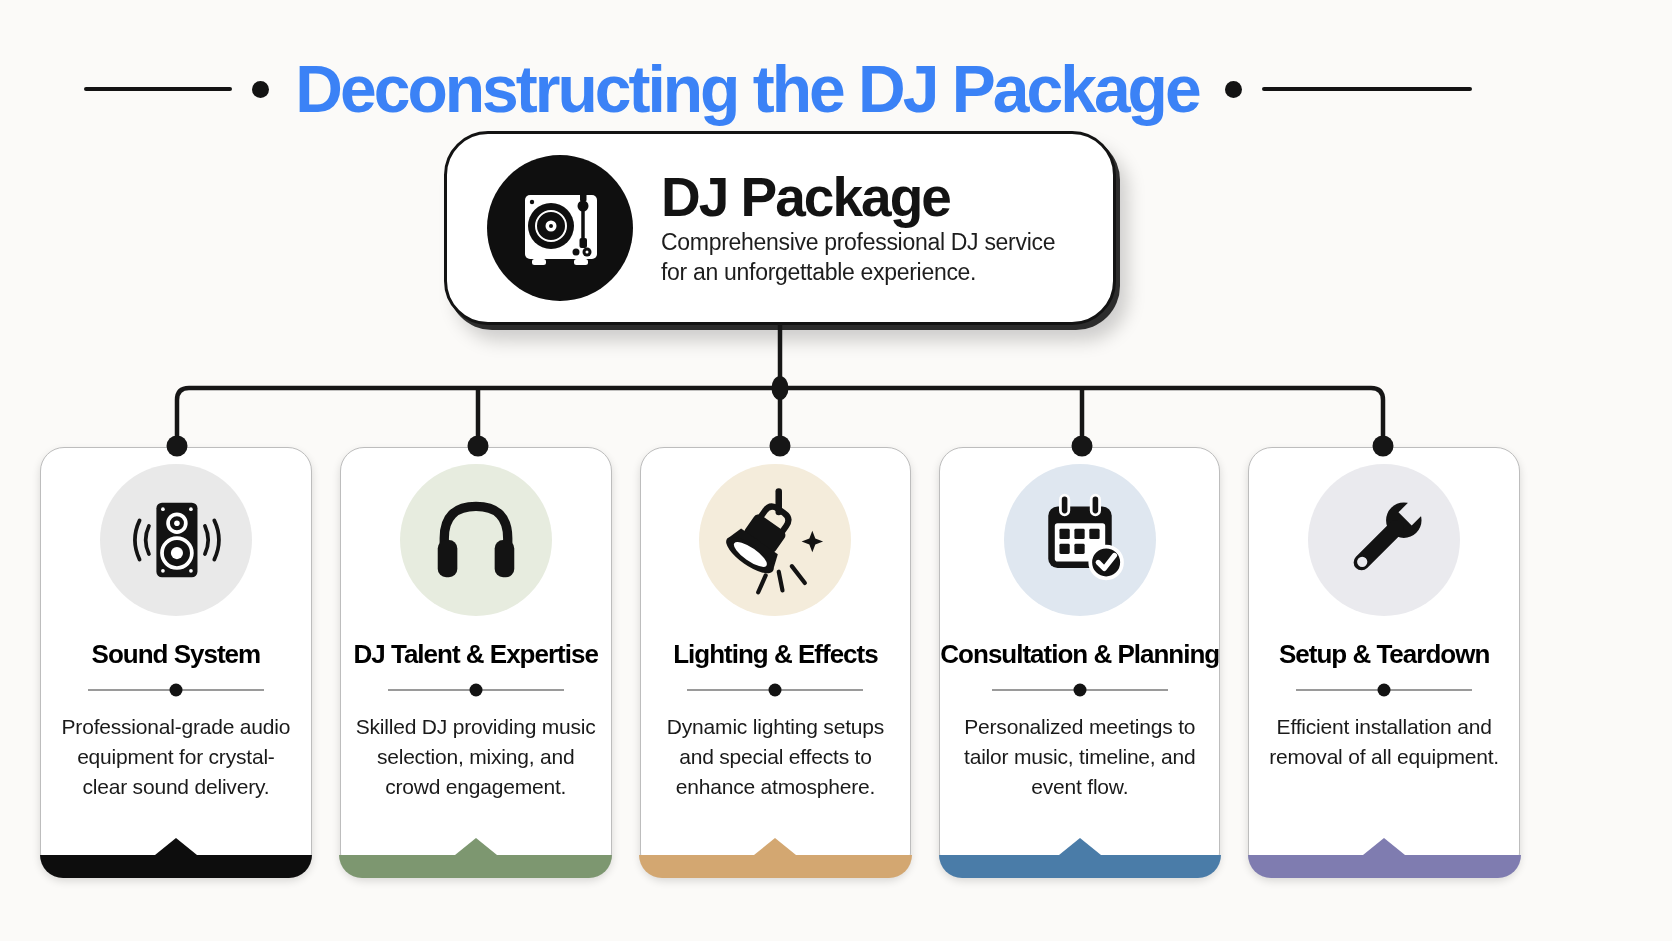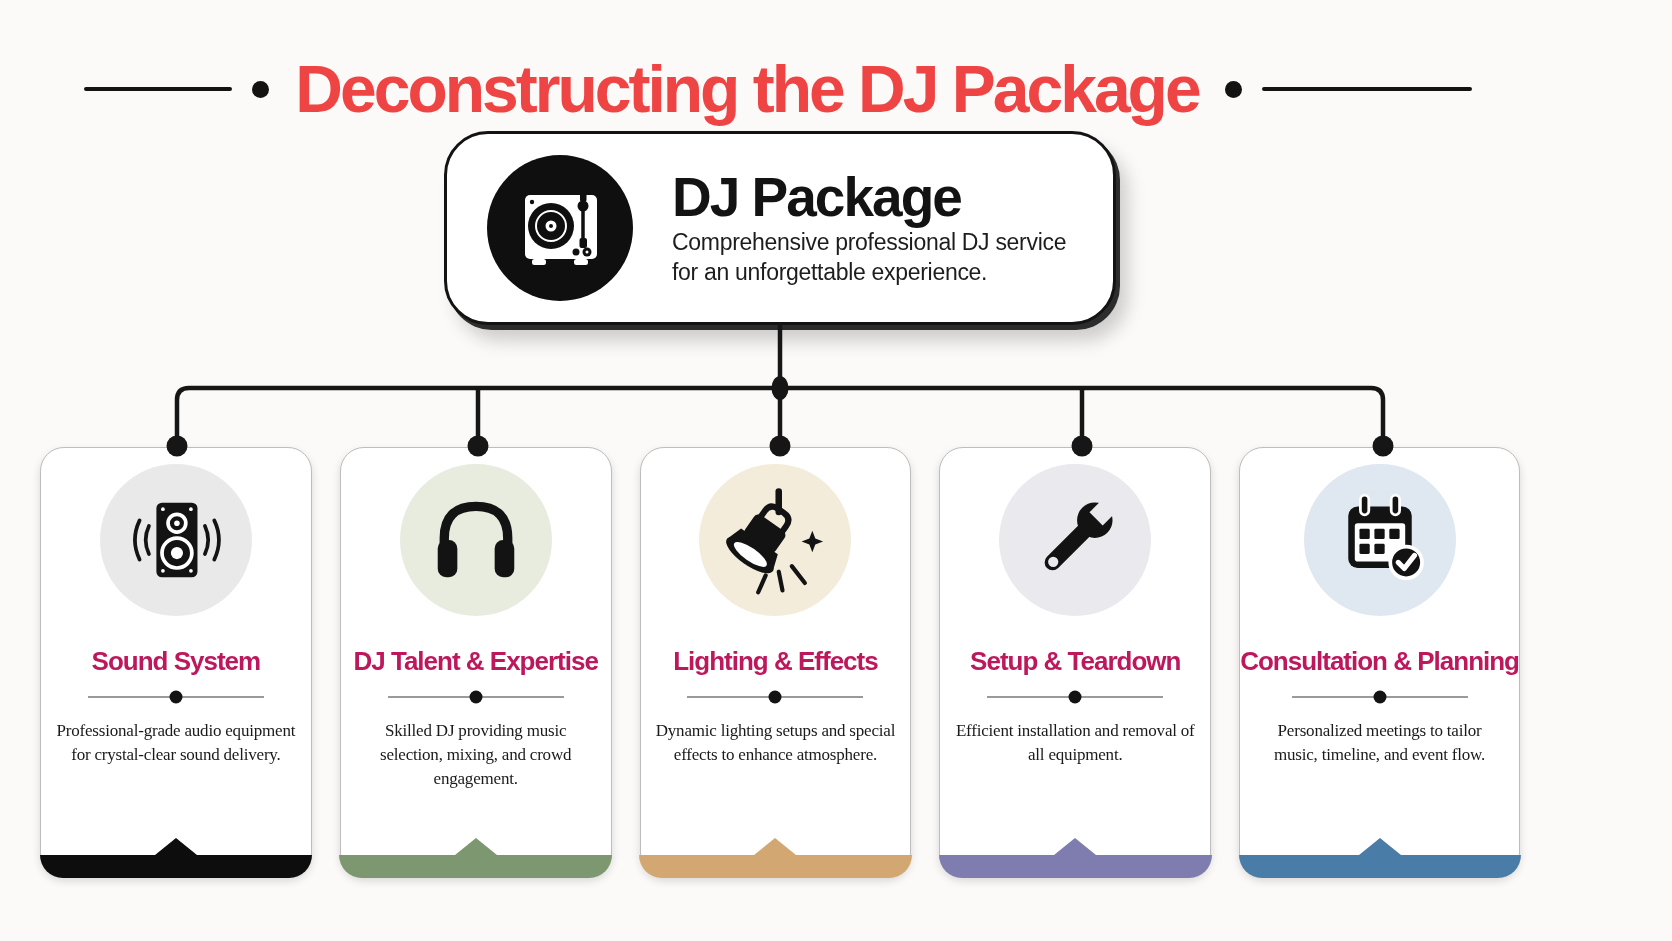--- a/index.html
+++ b/index.html
@@ -15,30 +15,30 @@
   
   .header-row{
     position:absolute; top:34px; left:0; width:1556px; height:110px;
     display:flex; align-items:center; justify-content:center; gap:20px;
   }
   .h-line{ width:148px; height:4px; background:#131313; border-radius:2px; }
   .h-line-right{ width:210px; }
   .h-dot{ width:17px; height:17px; border-radius:50%; background:#131313; flex:none; }
   .page-title{
     font-size:66px; font-weight:700; letter-spacing:-3px; white-space:nowrap;
-    color:#ef4444; padding:0 6px;text-align:center;
+    color:#3b82f6; padding:0 6px;text-align:center;
   }
 
   
   .hero{
     position:absolute; left:444px; top:131px; width:672px; height:194px;
     background:#ffffff;
     border:3.5px solid #131313; border-radius:44px;
     box-shadow:4px 5px 0 rgba(15,15,15,.85), 12px 16px 18px rgba(0,0,0,.18);
-    display:flex; align-items:center; padding:0 30px 0 38px; gap:37px;
+    display:flex; align-items:center; padding:0 30px 0 38px; gap:26px;
   }
   .hero-icon{ flex:none; width:150px; height:150px; }
   .hero-title{ font-size:55px; font-weight:700; letter-spacing:-2px; line-height:1.05; color:#131313; }
   .hero-desc{ font-size:23px; line-height:1.32; color:#1d1d1d; max-width:400px; letter-spacing:-0.3px; }
 
   
   .connector{ position:absolute; left:0; top:324px; width:1556px; height:140px; z-index:3; }
   .connector path{ stroke:#161616; stroke-width:4.5; fill:none; }
   .connector .dot{ fill:#161616; }
 
@@ -52,31 +52,31 @@
     border:1.5px solid #bdbdbd; border-radius:24px;
     box-shadow:0 4px 9px rgba(0,0,0,.14);
     text-align:center; padding-top:16px;
   }
   .icon-circle{
     width:152px; height:152px; border-radius:50%;
     margin:0 auto; background:var(--icon-bg,#eee);
     display:flex; align-items:center; justify-content:center;
   }
   .card-title{
-    margin-top:30px; font-size:26px; font-weight:700; letter-spacing:-1px;
-    white-space:nowrap; color:#be185d;
+    margin-top:23px; font-size:26px; font-weight:700; letter-spacing:-1px;
+    white-space:nowrap; color:#000000;
   }
   .divider{ position:relative; width:176px; height:2px; background:#9a9a9a; margin:19px auto 0; }
   .divider::after{
     content:''; position:absolute; left:50%; top:50%; transform:translate(-50%,-50%);
     width:13px; height:13px; border-radius:50%; background:#131313;
   }
   .card-desc{
-    margin:21px auto 3px; font-size:17px; line-height:1.42; letter-spacing:-0.2px;
-    color:#1a1a1a; max-width:242px;font-family:Liberation Serif, serif;
+    margin:21px auto 3px; font-size:21px; line-height:1.42; letter-spacing:-0.2px;
+    color:#1a1a1a; max-width:242px;
   }
   .bar{
     position:absolute; left:-1.5px; right:-1.5px; bottom:-1.5px; height:23px;
     background:var(--accent,#000); border-radius:0 0 23px 23px;
   }
   .notch{
     position:absolute; bottom:21px; left:50%; margin-left:-21px; width:0; height:0;
     border-left:21px solid transparent; border-right:21px solid transparent;
     border-bottom:17px solid var(--accent,#000);
   }
@@ -193,38 +193,20 @@
         <path d="M100 50 l3.2 8.3 8.3 3.2 -8.3 3.2 -3.2 8.3 -3.2 -8.3 -8.3 -3.2 8.3 -3.2 Z" fill="#131313"></path>
       </svg>
     </div>
     <h2 class="card-title">Lighting &amp; Effects</h2>
     <div class="divider"></div>
     <p class="card-desc">Dynamic lighting setups and special effects to enhance atmosphere.</p>
     <div class="notch"></div>
     <div class="bar"></div>
   </section>
 
-  <section class="card" style="--accent: #7f7cb0; --icon-bg: #eaeaee;">
-    <div class="icon-circle">
-      <svg class="icon-svg" width="112" height="112" viewBox="0 0 120 120">
-        <g transform="rotate(45 60 60)">
-          <circle cx="60" cy="30" r="19" fill="#131313"></circle>
-          <rect x="50" y="2" width="20" height="26" fill="var(--icon-bg,#eaeaee)"></rect>
-          <path d="M60 42 V94" stroke="#131313" stroke-width="17" stroke-linecap="round"></path>
-          <circle cx="60" cy="93" r="5.5" fill="var(--icon-bg,#eaeaee)"></circle>
-        </g>
-      </svg>
-    </div>
-    <h2 class="card-title">Setup &amp; Teardown</h2>
-    <div class="divider"></div>
-    <p class="card-desc">Efficient installation and removal of all equipment.</p>
-    <div class="notch"></div>
-    <div class="bar"></div>
-  </section>
-
   <section class="card" style="--accent: #4a7ca8; --icon-bg: #dfe7f0;">
     <div class="icon-circle">
       <svg class="icon-svg" width="112" height="112" viewBox="0 0 120 120">
         <rect x="26" y="24" width="68" height="66" rx="10" fill="#131313"></rect>
         <rect x="33" y="42" width="54" height="41" rx="3" fill="#ffffff"></rect>
         <rect x="39" y="12" width="9" height="21" rx="4.5" fill="#131313" stroke="#fdfdfd" stroke-width="3"></rect>
         <rect x="72" y="12" width="9" height="21" rx="4.5" fill="#131313" stroke="#fdfdfd" stroke-width="3"></rect>
         <rect x="38" y="48" width="11" height="11" rx="1.5" fill="#131313"></rect>
         <rect x="54" y="48" width="11" height="11" rx="1.5" fill="#131313"></rect>
         <rect x="70" y="48" width="11" height="11" rx="1.5" fill="#131313"></rect>
@@ -234,13 +216,31 @@
         <path d="M79.5 84 L86 90.5 L97 76.5" fill="none" stroke="#ffffff" stroke-width="5.5" stroke-linecap="round" stroke-linejoin="round"></path>
       </svg>
     </div>
     <h2 class="card-title">Consultation &amp; Planning</h2>
     <div class="divider"></div>
     <p class="card-desc">Personalized meetings to tailor music, timeline, and event flow.</p>
     <div class="notch"></div>
     <div class="bar"></div>
   </section>
 
+  <section class="card" style="--accent: #7f7cb0; --icon-bg: #eaeaee;">
+    <div class="icon-circle">
+      <svg class="icon-svg" width="112" height="112" viewBox="0 0 120 120">
+        <g transform="rotate(45 60 60)">
+          <circle cx="60" cy="30" r="19" fill="#131313"></circle>
+          <rect x="50" y="2" width="20" height="26" fill="var(--icon-bg,#eaeaee)"></rect>
+          <path d="M60 42 V94" stroke="#131313" stroke-width="17" stroke-linecap="round"></path>
+          <circle cx="60" cy="93" r="5.5" fill="var(--icon-bg,#eaeaee)"></circle>
+        </g>
+      </svg>
+    </div>
+    <h2 class="card-title">Setup &amp; Teardown</h2>
+    <div class="divider"></div>
+    <p class="card-desc">Efficient installation and removal of all equipment.</p>
+    <div class="notch"></div>
+    <div class="bar"></div>
+  </section>
+
 </div>
 
 </body></html>

